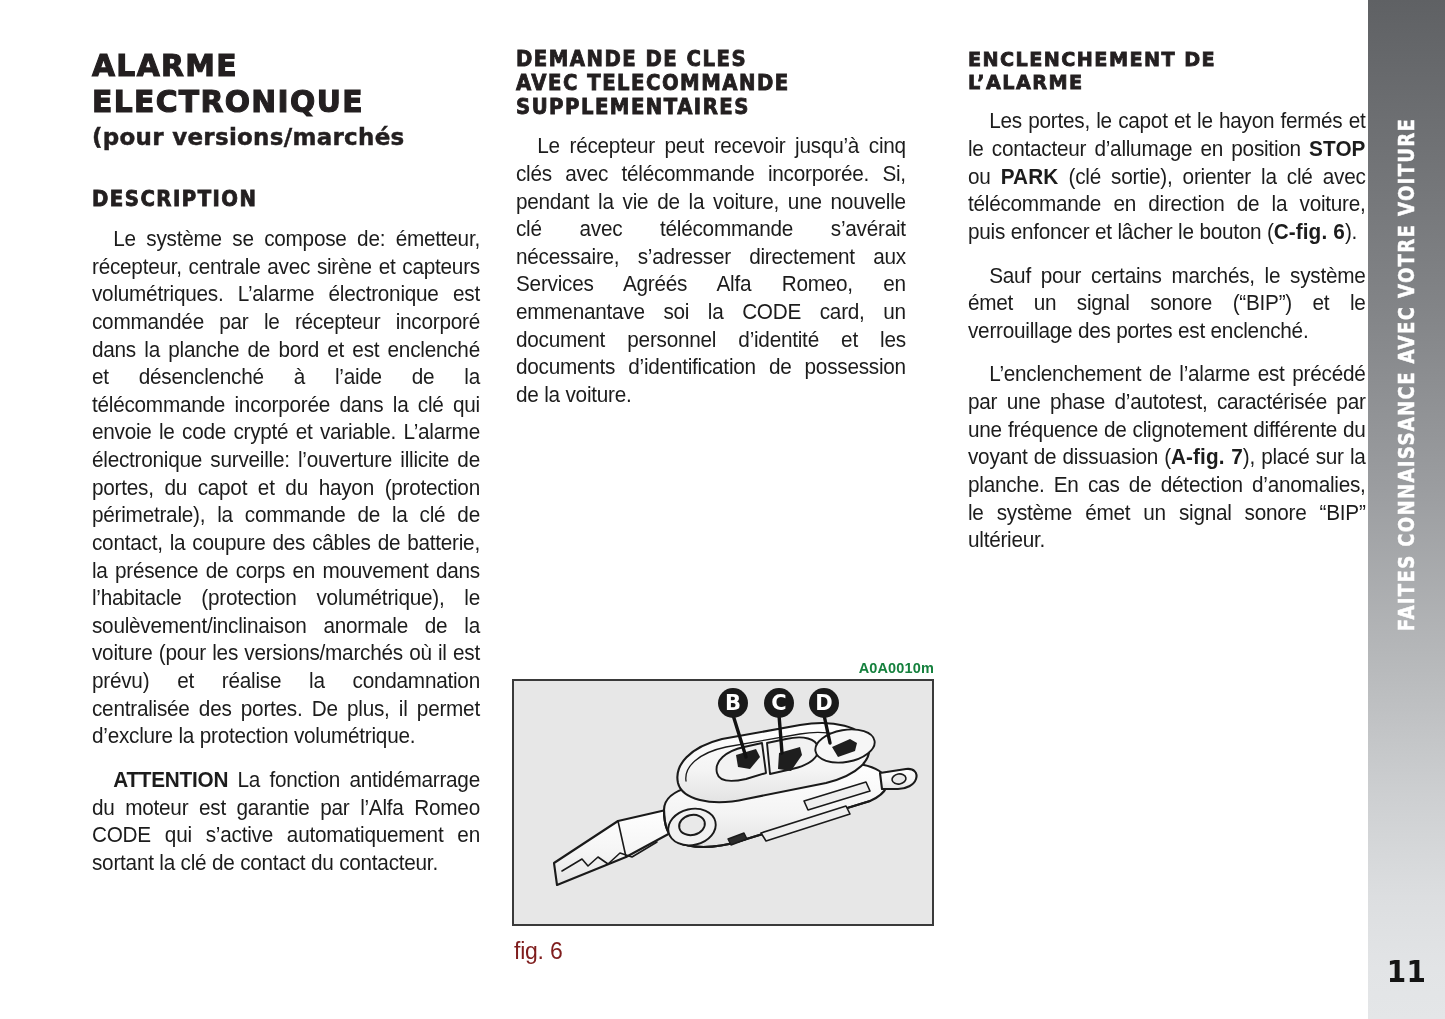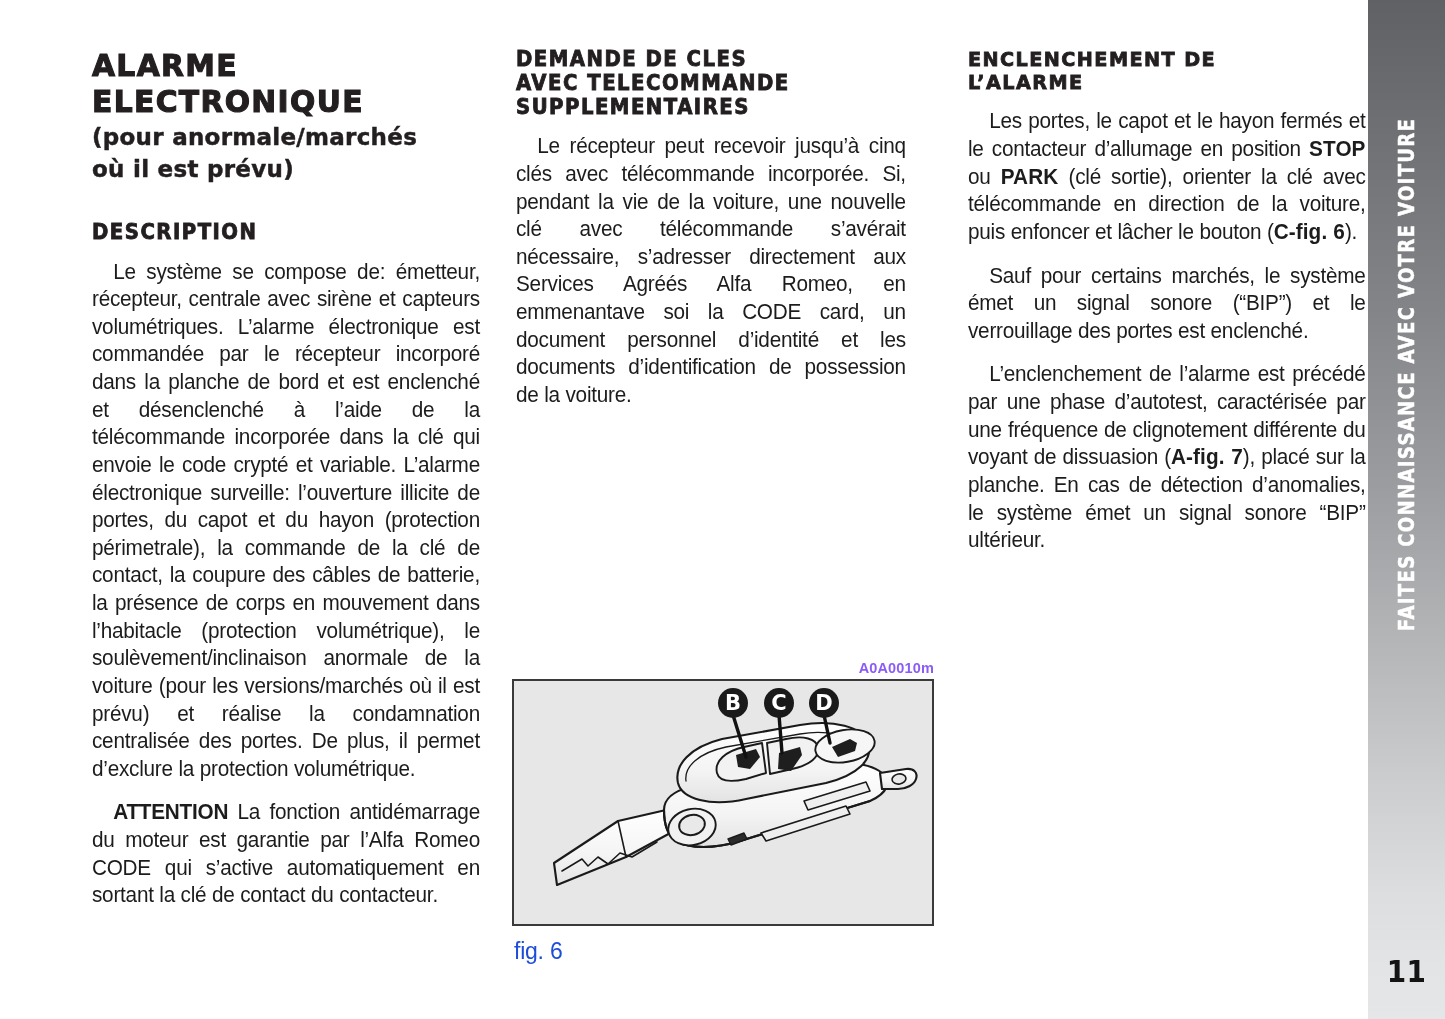--- a/index.html
+++ b/index.html
@@ -96,38 +96,38 @@
   #figure-wrap {
     position: absolute;
     left: 512px;
     top: 660px;
     width: 430px;
   }
   #fig-code {
     font-family: "Liberation Sans", sans-serif;
     font-size: 14.5px;
     font-weight: bold;
-    color: #8b5cf6;
+    color: #15803d;
     text-align: right;
     letter-spacing: 0.01em;
     margin: 0 8px 3px 0;
   }
   #fig-box {
     width: 418px;
     height: 243px;
     background: #e7e7e7;
     border: 2.5px solid #3a3a3a;
     position: relative;
     overflow: hidden;
   }
   #fig-box svg { display: block; }
   #fig-caption {
     font-family: "Liberation Sans", sans-serif;
     font-size: 23px;
-    color: #1d4ed8;
+    color: #7f1d1d;
     margin: 12px 0 16px 2px;
     letter-spacing: -0.01em;
   }
 
   
   #sidebar {
     position: absolute;
     left: 1368px;
     top: 0;
     width: 77px;
@@ -182,22 +182,21 @@
   }
 </style>
 </head>
 <body>
 
 <div id="page">
 
   <div class="col" id="col1">
     <h1 class="h-main">ALARME</h1>
     <h1 class="h-main">ELECTRONIQUE</h1>
-    <div class="h-paren">(pour anormale/marchés</div>
-    <div class="h-paren">où il est prévu)</div>
+    <div class="h-paren">(pour versions/marchés</div>
 
     <div class="gap-desc"></div>
 
     <h2 class="h-sec">DESCRIPTION</h2>
 
     <div class="gap-after-head"></div>
 
     <p class="body">Le système se compose de: émetteur, récepteur, centrale avec sirène et capteurs volumétriques. L’alarme électronique est commandée par le récepteur incorporé dans la planche de bord et est enclenché et désenclenché à l’aide de la télécommande incorporée dans la clé qui envoie le code crypté et variable. L’alarme électronique surveille: l’ouverture illicite de portes, du capot et du hayon (protection périmetrale), la commande de la clé de contact, la coupure des câbles de batterie, la présence de corps en mouvement dans l’habitacle (protection volumétrique), le soulèvement/inclinaison anormale de la voiture (pour les versions/marchés où il est prévu) et réalise la condamnation centralisée des portes. De plus, il permet d’exclure la protection volumétrique.</p>
 
     <p class="body"><span class="attn">ATTENTION</span><span> La fonction antidémarrage du moteur est garantie par l’Alfa Romeo CODE qui s’active automatiquement en sortant la clé de contact du contacteur.</span></p>

